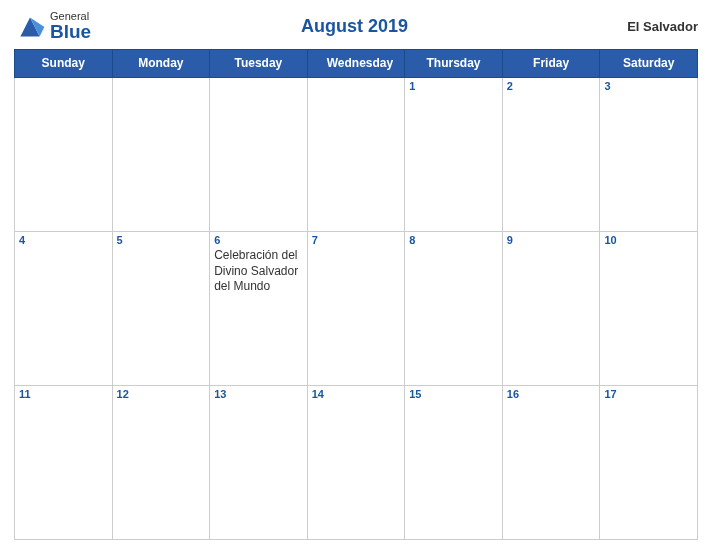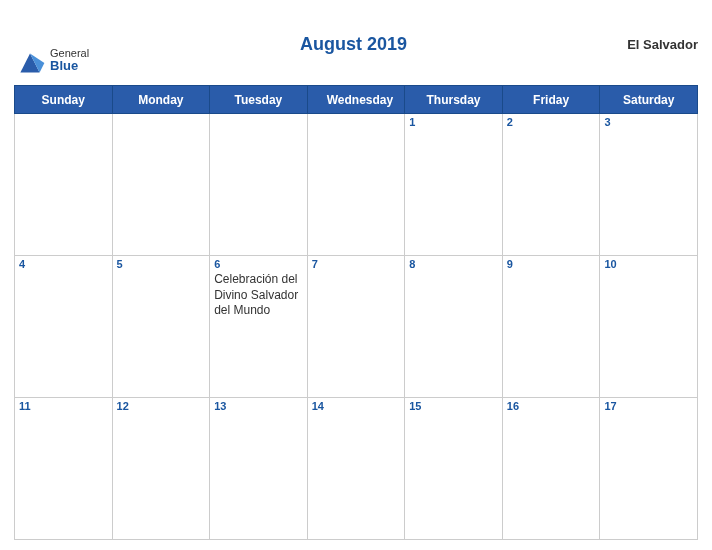--- a/index.html
+++ b/index.html
@@ -18,36 +18,35 @@
       padding: 10px 14px 10px 14px;
     }
     .header {
       display: flex;
       align-items: center;
       justify-content: space-between;
       margin-bottom: 6px;
     }
     .logo {
       display: flex;
-      align-items: flex-start;
+      align-items: flex-end;
       gap: 4px;
-      margin-top: 37px;
     }
     .logo-text {
       display: flex;
       flex-direction: column;
       line-height: 1.1;
     }
     .logo-general {
       font-size: 11px;
       color: #333;
       font-weight: normal;
     }
     .logo-blue {
-      font-size: 13px;
+      font-size: 19px;
       color: #1a56a0;
       font-weight: bold;
     }
     .logo-icon {
       width: 32px;
       height: 32px;
     }
     .month-title {
       font-size: 18px;
       color: #1a56a0;

